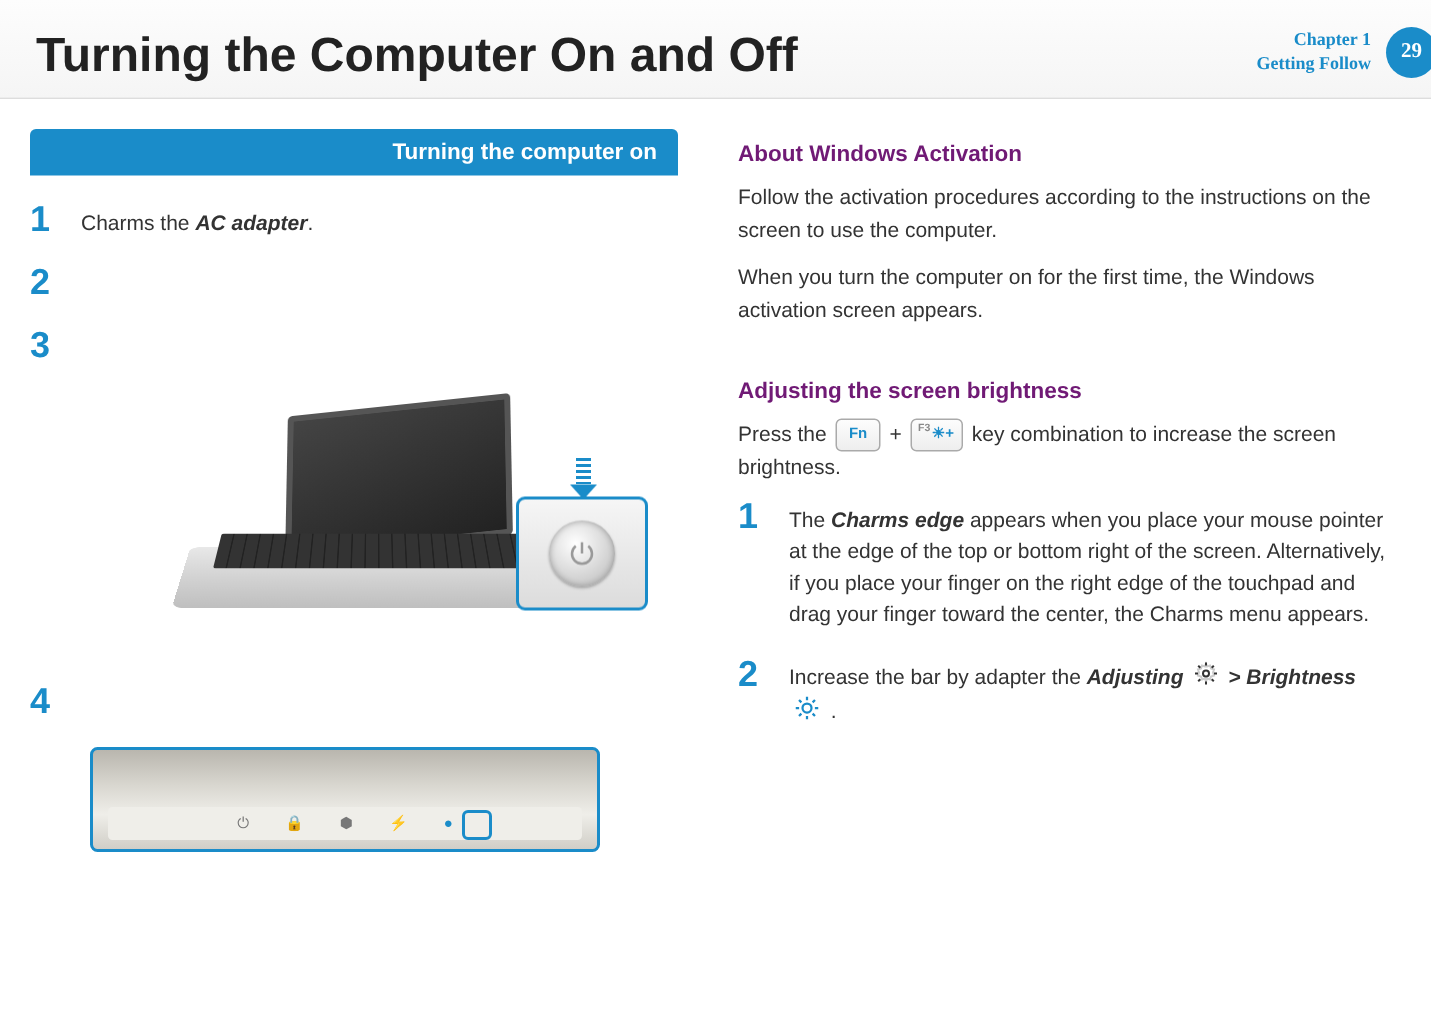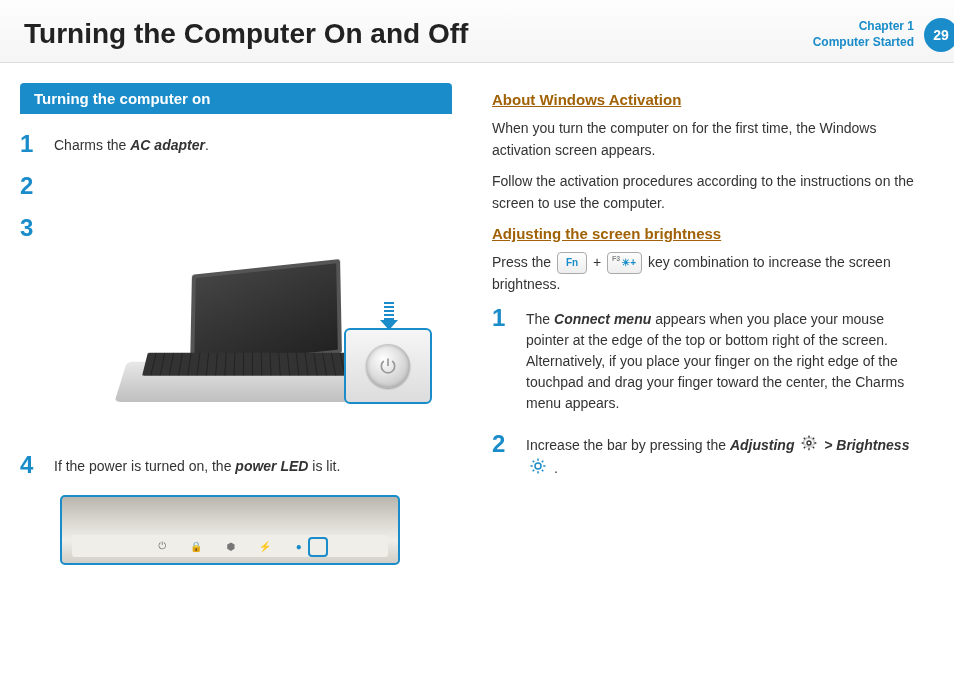--- a/index.html
+++ b/index.html
@@ -14,29 +14,30 @@
   }
   .header {
     display: flex;
     justify-content: space-between;
     align-items: flex-start;
     padding: 18px 0 10px 24px;
     border-bottom: 1px solid #ddd;
     background: linear-gradient(to bottom, #fdfdfd 0%, #f5f5f5 100%);
   }
   .page-title {
-    font-size: 28px;
+    font-size: 32px;
     font-weight: 700;
     color: #222;
   }
   .header-right {
     display: flex;
     align-items: center;
     gap: 10px;
     padding-right: 0;
+    font-family: Liberation Serif, serif;
   }
   .chapter-info {
     text-align: right;
     color: #1a8cc9;
     font-size: 12px;
     font-weight: 600;
     line-height: 1.3;
   }
   .page-badge {
     background: #1a8cc9;
@@ -62,20 +63,21 @@
   }
   .section-header {
     background: #1a8cc9;
     color: #fff;
     font-weight: 700;
     font-size: 15px;
     padding: 7px 14px;
     border-radius: 4px 4px 0 0;
     margin-bottom: 18px;
     width: 100%;
+    text-align: right;
   }
   .step {
     display: flex;
     gap: 12px;
     margin-bottom: 18px;
     font-size: 14px;
     line-height: 1.5;
   }
   .step-num {
     color: #1a8cc9;
@@ -85,23 +87,22 @@
     width: 22px;
     line-height: 1;
   }
   .step-body {
     padding-top: 3px;
   }
   .bold { font-weight: 700; font-style: italic; }
   .subheading {
     font-size: 15px;
     font-weight: 700;
-    color: #a16207;
+    color: #701a75;
     margin: 8px 0 10px 0;
-    text-decoration: underline;
   }
   .para {
     font-size: 14px;
     line-height: 1.55;
     margin-bottom: 10px;
   }
   .laptop-illustration {
     display: flex;
     justify-content: center;
     align-items: center;
@@ -229,21 +230,21 @@
   }
 </style>
 </head>
 <body>
 
 <div class="header">
   <div class="page-title">Turning the Computer On and Off</div>
   <div class="header-right">
     <div class="chapter-info">
       <div>Chapter 1</div>
-      <div>Computer Started</div>
+      <div>Getting Follow</div>
     </div>
     <div class="page-badge">29</div>
   </div>
 </div>
 
 <div class="content">
 
   <div class="col">
     <div class="section-header">Turning the computer on</div>
 
@@ -274,64 +275,61 @@
           <svg width="20" height="20" viewBox="0 0 24 24" fill="none" stroke="#999" stroke-width="2">
               <path d="M12 3v9"></path>
               <path d="M7 6a8 8 0 1 0 10 0"></path>
             </svg>
         </div>
       </div>
     </div>
 
     <div class="step">
       <div class="step-num">4</div>
-      <div class="step-body">
-        <span>If the power is turned on, the </span><span class="bold">power LED</span><span> is lit.</span>
-      </div>
     </div>
 
     <div class="led-illustration">
       <div class="led-strip">
         <span>⏻</span>
         <span>🔒</span>
         <span>⬢</span>
         <span>⚡</span>
         <span style="color:#1a8cc9;">●</span>
       </div>
       <div class="led-highlight"></div>
     </div>
   </div>
 
   <div class="col">
 
     <div class="subheading">About Windows Activation</div>
+    <div class="para">Follow the activation procedures according to the instructions on the screen to use the computer.</div>
     <div class="para">When you turn the computer on for the first time, the Windows activation screen appears.</div>
-    <div class="para">Follow the activation procedures according to the instructions on the screen to use the computer.</div>
-
-    <div class="subheading" style="margin-top:10px">Adjusting the screen brightness</div>
+
+    <div class="subheading" style="margin-top:34px">Adjusting the screen brightness</div>
 
     <div class="para">
       <span>Press the </span>
       <span class="key">Fn</span>
       <span>+</span>
       <span class="key"><sup>F3</sup>☀+</span>
       <span> key combination to increase the screen brightness.</span>
     </div>
 
     <div class="step">
       <div class="step-num">1</div>
       <div class="step-body">
-        <span>The </span><span class="bold">Connect menu</span><span> appears when you place your mouse pointer at the edge of the top or bottom right of the screen. Alternatively, if you place your finger on the right edge of the touchpad and drag your finger toward the center, the Charms menu appears.</span>
+        <span>The </span><span class="bold">Charms edge</span><span> appears when you place your mouse pointer at the edge of the top or bottom right of the screen. Alternatively, if you place your finger on the right edge of the touchpad and drag your finger toward the center, the Charms menu appears.</span>
       </div>
     </div>
 
     <div class="step">
       <div class="step-num">2</div>
       <div class="step-body">
-        <span>Increase the bar by pressing the </span><span class="bold">Adjusting</span>
+        <span>Increase the bar by adapter the </span><span class="bold">Adjusting</span>
         <span class="gear-icon">
           <svg width="16" height="16" viewBox="0 0 24 24" fill="none" stroke="#333" stroke-width="2">
               <circle cx="12" cy="12" r="3"></circle>
               <path d="M12 2l1 3 3-1 1 3 3 1-1 3 1 3-3 1-1 3-3-1-1 3-1-3-3 1-1-3-3-1 1-3-1-3 3-1 1-3 3 1z" opacity="0.25"></path>
               <path d="M19 12a7 7 0 1 1-14 0 7 7 0 0 1 14 0" opacity="0"></path>
               <path d="M12 1v3M12 20v3M4.2 4.2l2.1 2.1M17.7 17.7l2.1 2.1M1 12h3M20 12h3M4.2 19.8l2.1-2.1M17.7 6.3l2.1-2.1"></path>
             </svg>
         </span>
         <span class="bold"> &gt; </span><span class="bold">Brightness</span>
         <span class="bright-icon">

